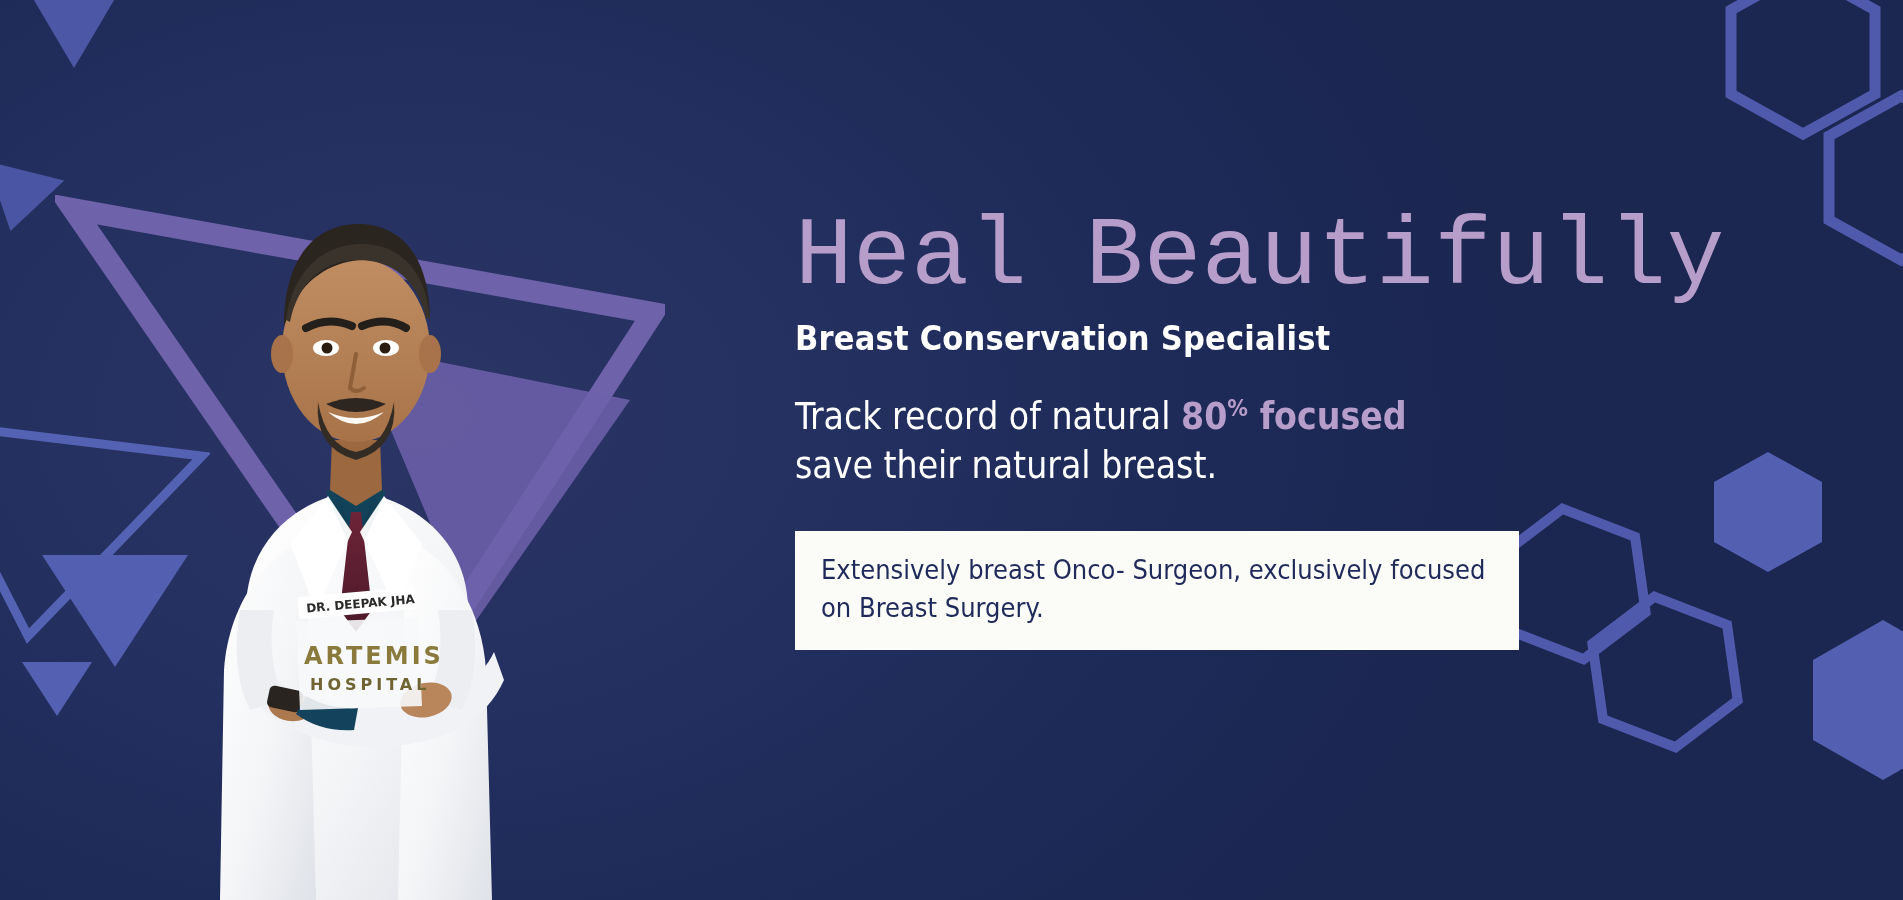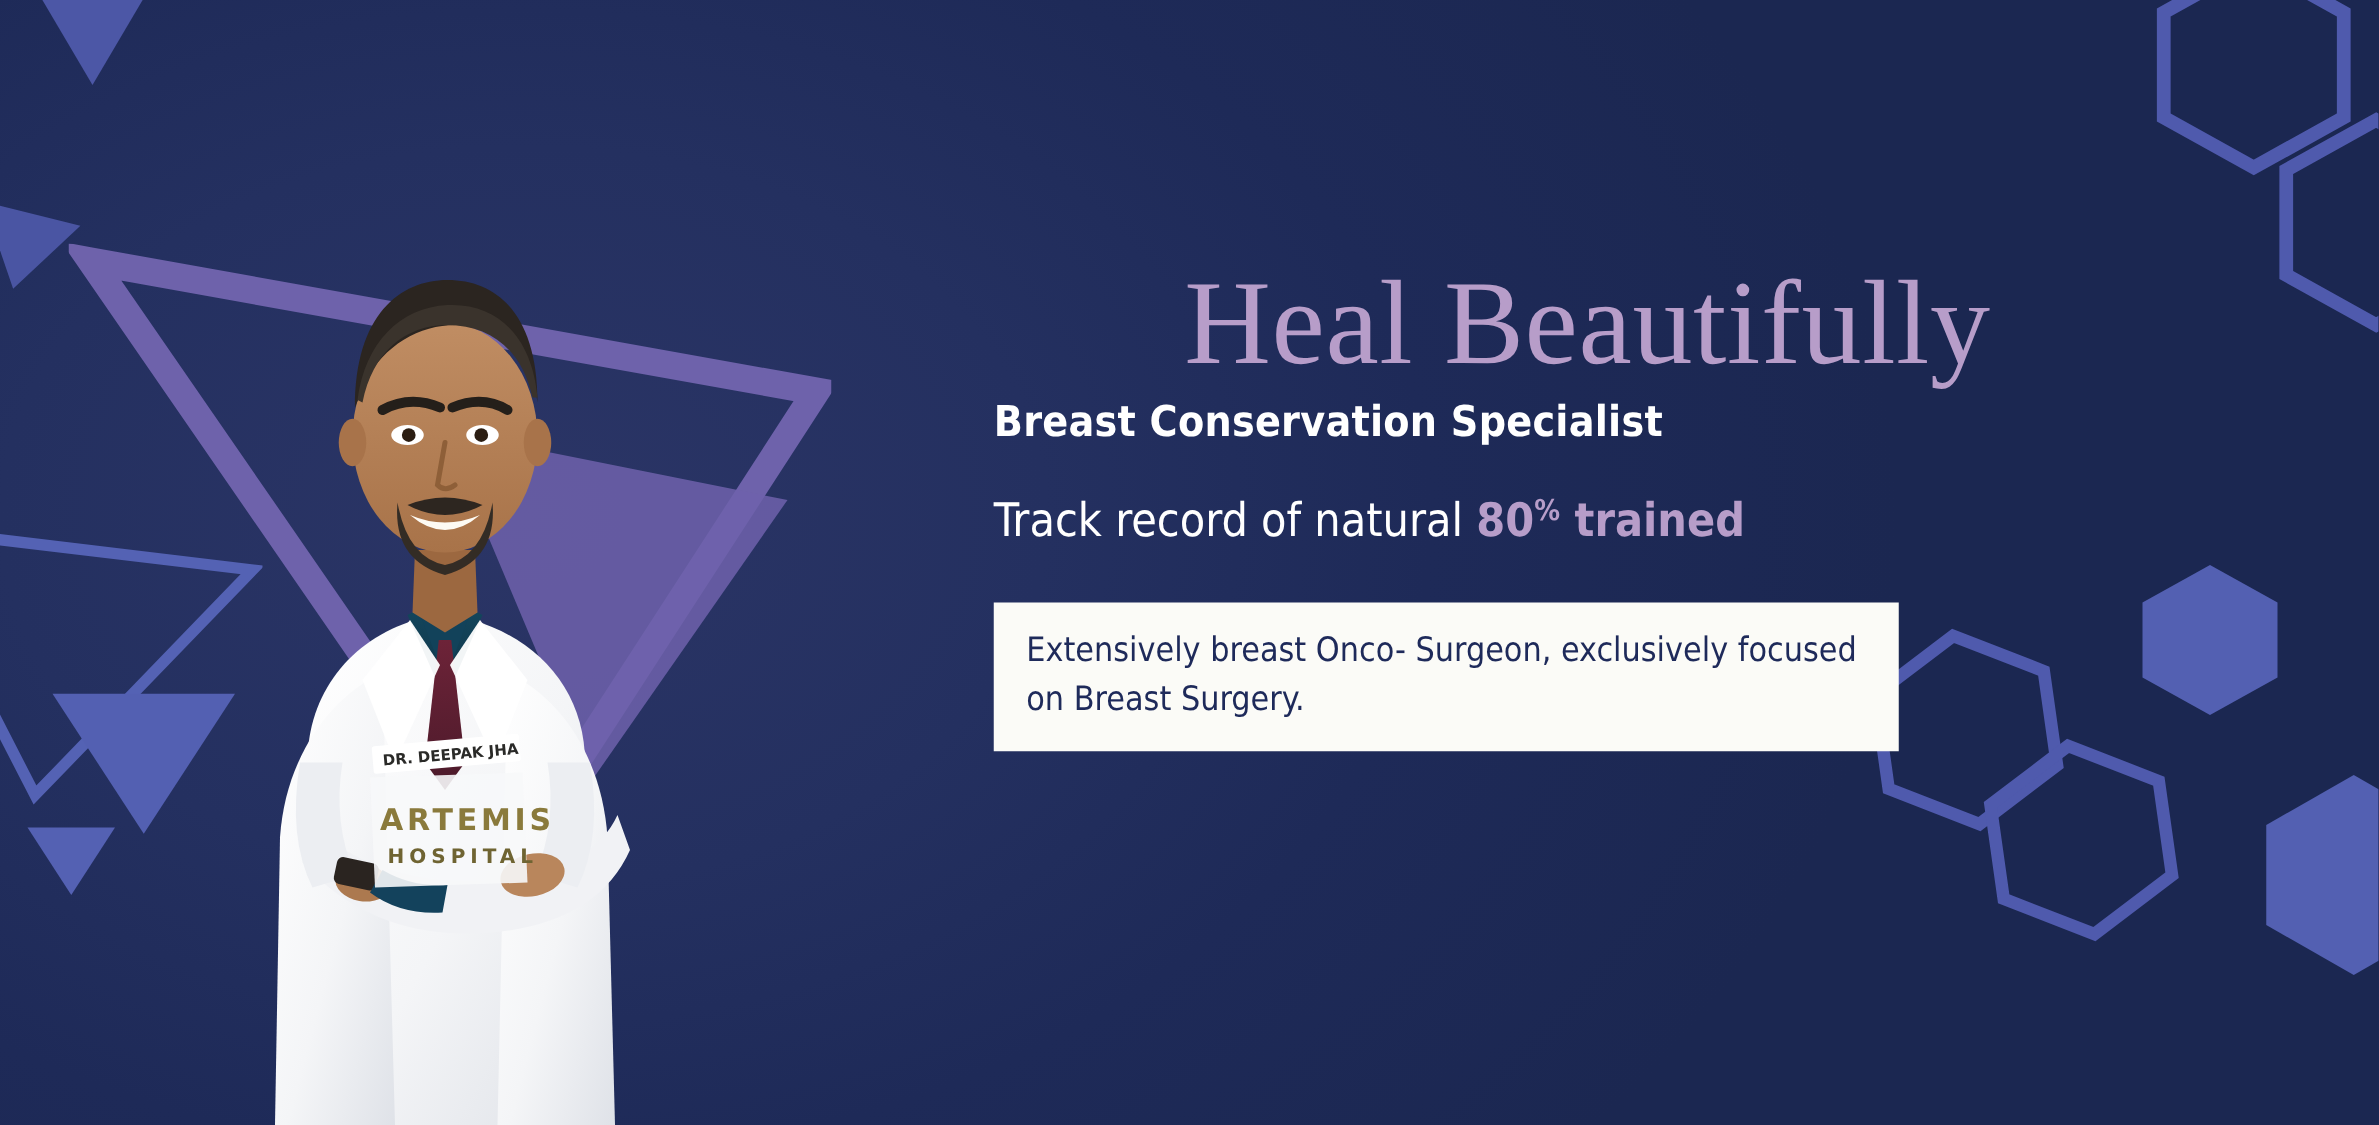--- a/index.html
+++ b/index.html
@@ -72,23 +72,22 @@
     position:absolute;
     left:795px; top:210px;
     width:950px;
   }
   #headline {
     font-size:96px;
     font-weight:300;
     letter-spacing:0.5px;
     line-height:1.0;
     color:#b79dc9;
-    font-family:Liberation Serif, serif;
+    font-family:Liberation Mono, monospace;
     white-space:nowrap;
-    text-align:center;
   }
   #subheadline {
     margin-top:14px;
     font-size:34px;
     font-weight:700;
     color:#ffffff;
     line-height:1.1;
     letter-spacing:0.2px;
     white-space:nowrap;
   }
@@ -236,19 +235,20 @@
     <text x="190" y="550" font-family="DejaVu Sans, sans-serif" font-size="16" font-weight="700" letter-spacing="4" fill="#6f6432">HOSPITAL</text>
   </svg>
 
   <div id="copy">
 
     <div id="headline">Heal Beautifully</div>
 
     <div id="subheadline">Breast Conservation Specialist</div>
 
     <div id="claim">
-      <span>Track record of natural </span><span class="hl">80</span><span class="pct">%</span><span class="hl"> trained</span><br>
+      <span>Track record of natural </span><span class="hl">80</span><span class="pct">%</span><span class="hl"> focused</span><br>
+      <span>save their natural breast.</span>
     </div>
 
     <div id="callout">Extensively breast Onco- Surgeon, exclusively focused on Breast Surgery.</div>
 
   </div>
 </div>
 
 </body></html>

